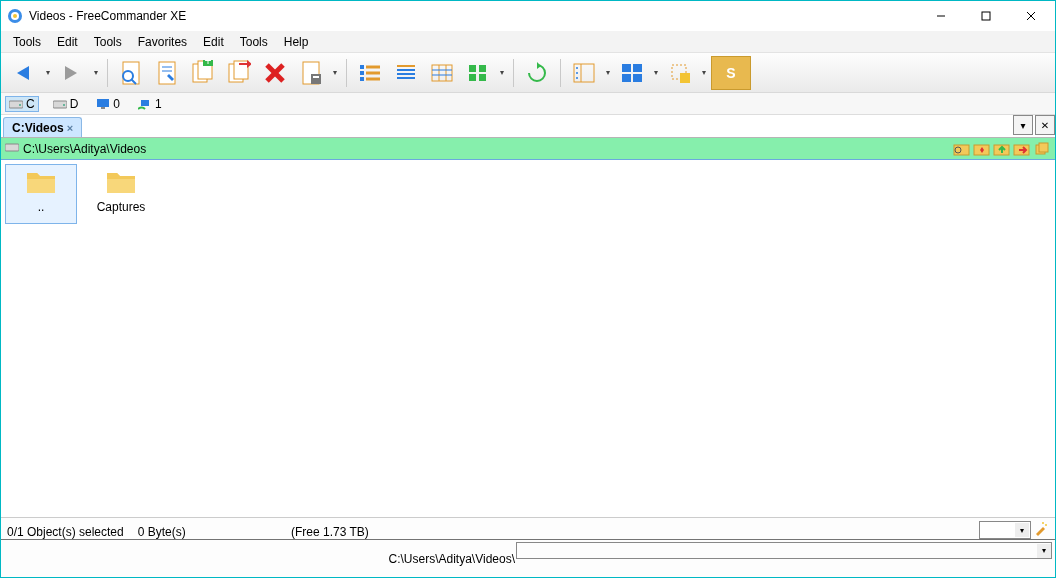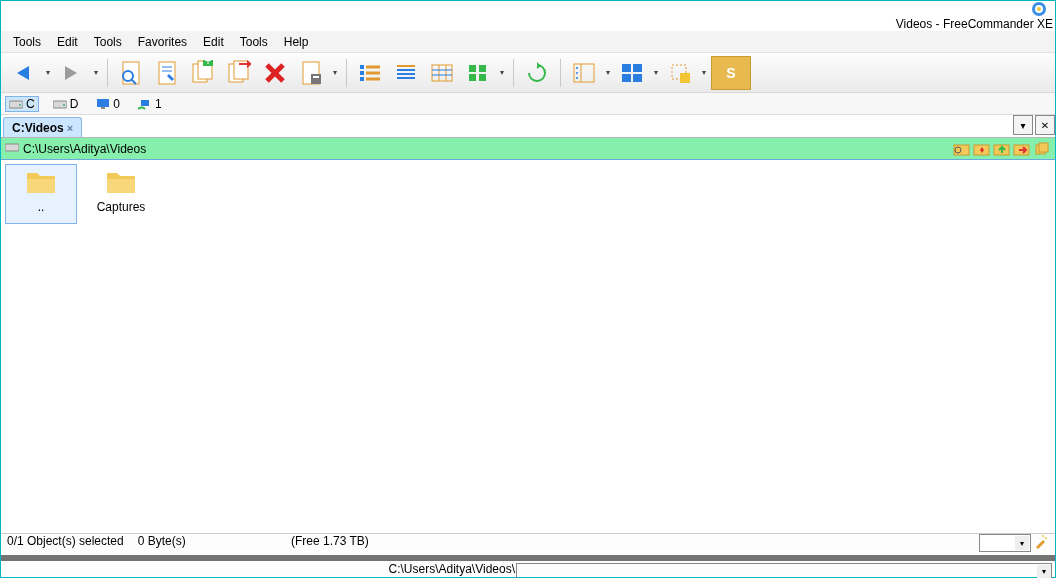--- a/index.html
+++ b/index.html
@@ -1,18 +1,18 @@
 <!DOCTYPE html>
 <html><head>
 <meta charset="utf-8">
 <style>
 * { box-sizing: border-box; margin: 0; padding: 0; font-family: "Segoe UI", Tahoma, sans-serif; font-size: 12px; }
 html, body { width: 1056px; height: 578px; overflow: hidden; }
 .window { width: 1056px; height: 578px; border: 1px solid #00b8c4; background: #fff; display: flex; flex-direction: column; }
-.titlebar { height: 30px; background: #fff; display: flex; align-items: flex-end; padding: 0 2px 0 6px; flex-direction: column; }
+.titlebar { height: 30px; background: #fff; display: flex; align-items: center; padding: 0 2px 0 6px; }
 .titlebar .app-icon { width: 16px; height: 16px; margin-right: 6px; }
 .titlebar .title { flex: 1; color: #000; }
 .titlebar .win-btn { width: 45px; height: 29px; display: flex; align-items: center; justify-content: center; color: #000; }
 
 .menubar { height: 22px; background: #f3f3f3; border-bottom: 1px solid #e3e3e3; display: flex; align-items: center; padding-left: 4px; gap: 0; }
 .menubar .menu-item { padding: 3px 8px; cursor: default; }
 
 .toolbar { height: 40px; background: linear-gradient(#fdfdfd,#eaeaea); border-bottom: 1px solid #d9d9d9; display: flex; align-items: center; padding: 2px 6px; gap: 2px; }
 .tb-btn { width: 34px; height: 34px; display: flex; align-items: center; justify-content: center; border: 1px solid transparent; position: relative; }
 .tb-btn.wide { width: 40px; }
@@ -33,28 +33,28 @@
 .pathbar { height: 22px; background:#86efac; border-bottom:1px solid #6ba8de; display:flex; align-items:center; padding-left:4px; gap:4px; position:relative; }
 .pathbar .path-text { flex:1; color:#000; }
 .pathbar .pb-icons { display:flex; gap:2px; padding-right:4px; }
 .pb-ico { width:18px; height:18px; display:flex; align-items:center; justify-content:center; }
 
 .content { flex:1; background:#fff; display:flex; align-content:flex-start; flex-wrap:wrap; padding:4px; gap:8px; }
 .file-item { width:72px; height:60px; display:flex; flex-direction:column; align-items:center; justify-content:flex-start; border:1px solid transparent; padding-top:2px; }
 .file-item.selected { border:1px solid #7eb4ea; background:#e6f2ff; }
 .file-item .fname { margin-top:2px; text-align:center; word-break:break-word; max-width:100%; }
 
-.statusbar1 { height: 22px; border-top:1px solid #ccc; background:#fdfdfd; display:flex; align-items:flex-start; padding:0 6px; gap:14px; position:relative; }
+.statusbar1 { height: 22px; border-top:1px solid #ccc; background:#fdfdfd; display:flex; align-items:flex-end; padding:0 6px; gap:14px; position:relative; }
 .statusbar1 .free { position:absolute; left:290px; }
 .statusbar1 .right { position:absolute; right:4px; display:flex; align-items:center; gap:2px; }
 .combo { width:52px; height:18px; border:1px solid #888; display:flex; align-items:center; justify-content:flex-end; padding-right:1px; background:#fff; }
 .combo .arrow { width:14px; height:14px; background:#eee; display:flex; align-items:center; justify-content:center; font-size:8px; }
 .wand { width:18px; height:18px; }
 
-.statusbar2 { height: 22px; border-top:6px solid #737373; background:#fdfdfd; display:flex; align-items:center; position:relative; }
+.statusbar2 { height: 38px; border-top:1px solid #737373; background:#fdfdfd; display:flex; align-items:center; position:relative; }
 .statusbar2 .pth { position:absolute; right:540px; }
 .statusbar2 .box { position:absolute; right:3px; top:2px; width:536px; height:17px; border:1px solid #888; display:flex; justify-content:flex-end; align-items:center; }
 .statusbar2 .box .arrow { width:14px; height:14px; background:#eee; display:flex; align-items:center; justify-content:center; font-size:8px; }
 
 
 .folder-svg { width:32px; height:28px; }
 .mini-folder { width:18px; height:14px; }
 </style>
 </head>
 <body>

